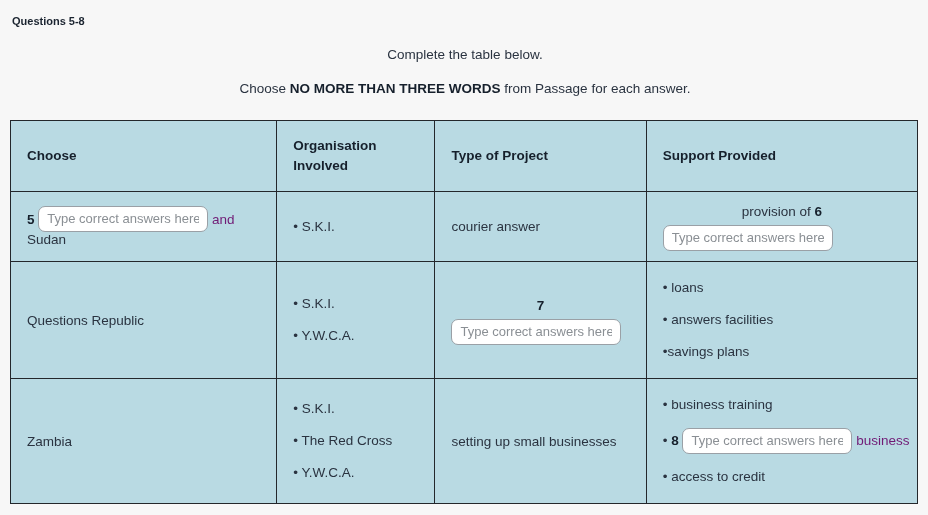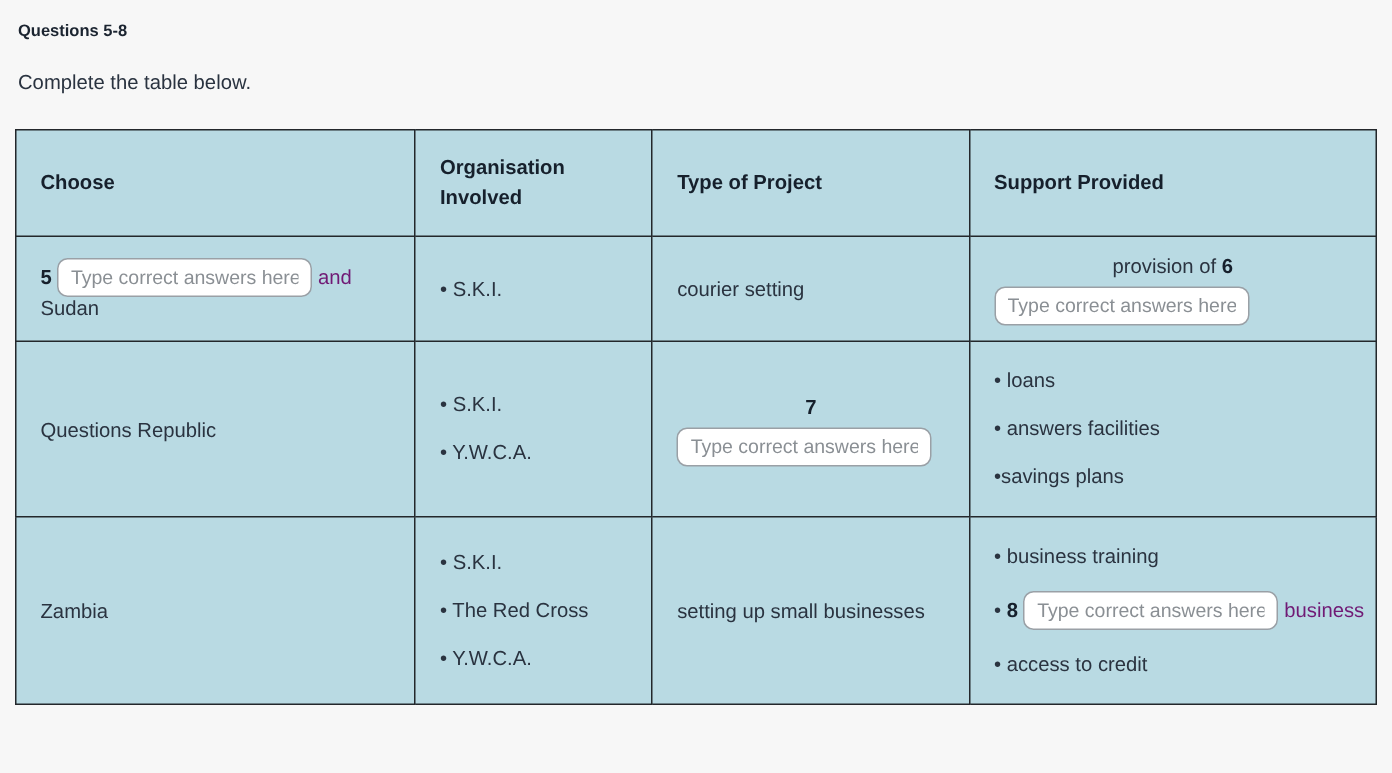--- a/index.html
+++ b/index.html
@@ -23,20 +23,21 @@
     font-weight: bold;
     color: #1b2430;
     margin: 0 0 0 2px;
     line-height: 18px;
   }
   .intro-line {
     font-size: 13.5px;
     color: #2a3340;
     margin: 16px 0 0 2px;
     line-height: 18px;
+    text-align: center;
   }
   .intro-line b { font-weight: bold; color: #16202c; }
 
   table.answer-table {
     margin-top: 22px;
     border-collapse: collapse;
     width: 908px;
     table-layout: fixed;
     background: #b9dae3;
     border: 1px solid #23272b;
@@ -98,20 +99,21 @@
 </style>
 </head>
 <body>
 
 <div class="page">
 
   <div class="intro-title">Questions 5-8</div>
 
   <div class="intro-line">Complete the table below.</div>
 
+  <div class="intro-line"><span>Choose </span><b>NO MORE THAN THREE WORDS</b><span> from Passage for each answer.</span></div>
 
 
   <table class="answer-table">
     <colgroup>
       <col class="col-country">
         <col class="col-org">
         <col class="col-type">
         <col class="col-support">
     </colgroup>
     <thead>
@@ -128,21 +130,21 @@
         <td>
           <div class="inline-row"><span class="q-num">5</span>
             <input class="answer-input" type="text" placeholder="Type correct answers here." style="">
             <span class="sub-text"> and</span>
           </div>
           <div>Sudan</div>
         </td>
         <td>
           <div class="bullet-line">• S.K.I.</div>
         </td>
-        <td>courier setting</td>
+        <td>courier answer</td>
         <td>
           <div class="stack-label"><span>provision of </span><span class="q-num">6</span></div>
           <input class="answer-input" type="text" placeholder="Type correct answers here." style="">
         </td>
       </tr>
 
       <tr class="row-tall">
         <td>Questions Republic</td>
         <td>
           <div class="bullet-line">• S.K.I.</div>

